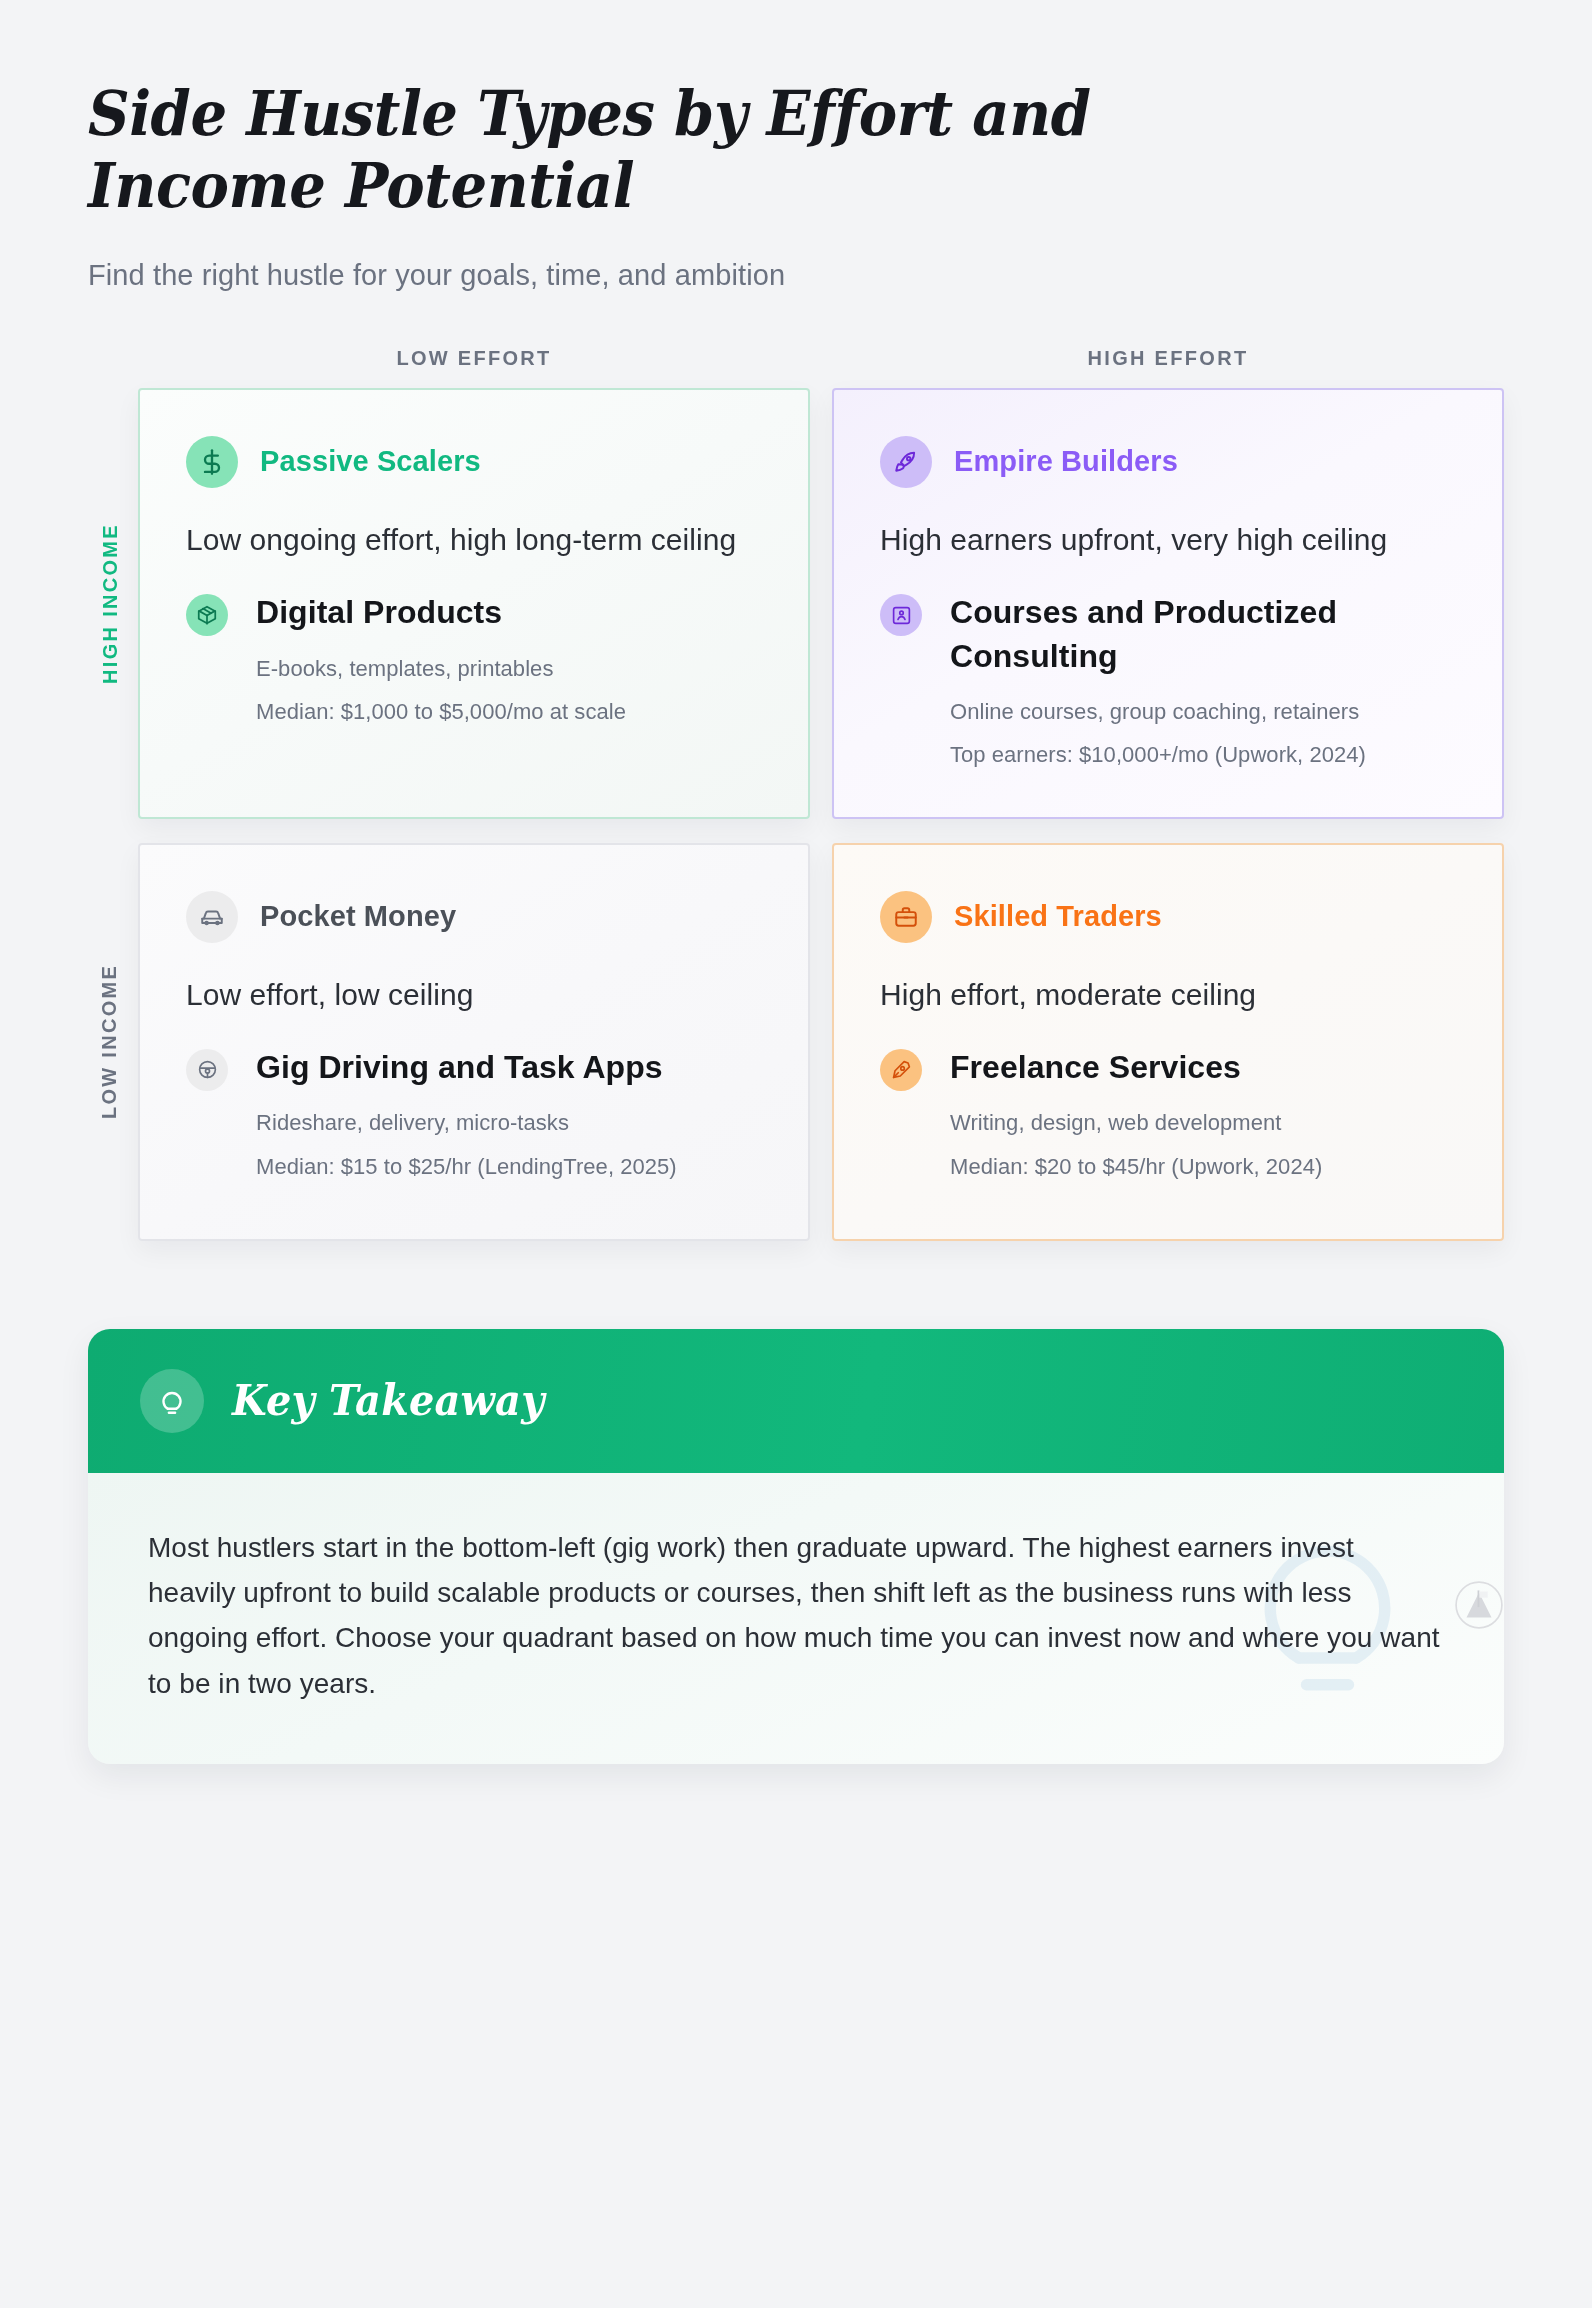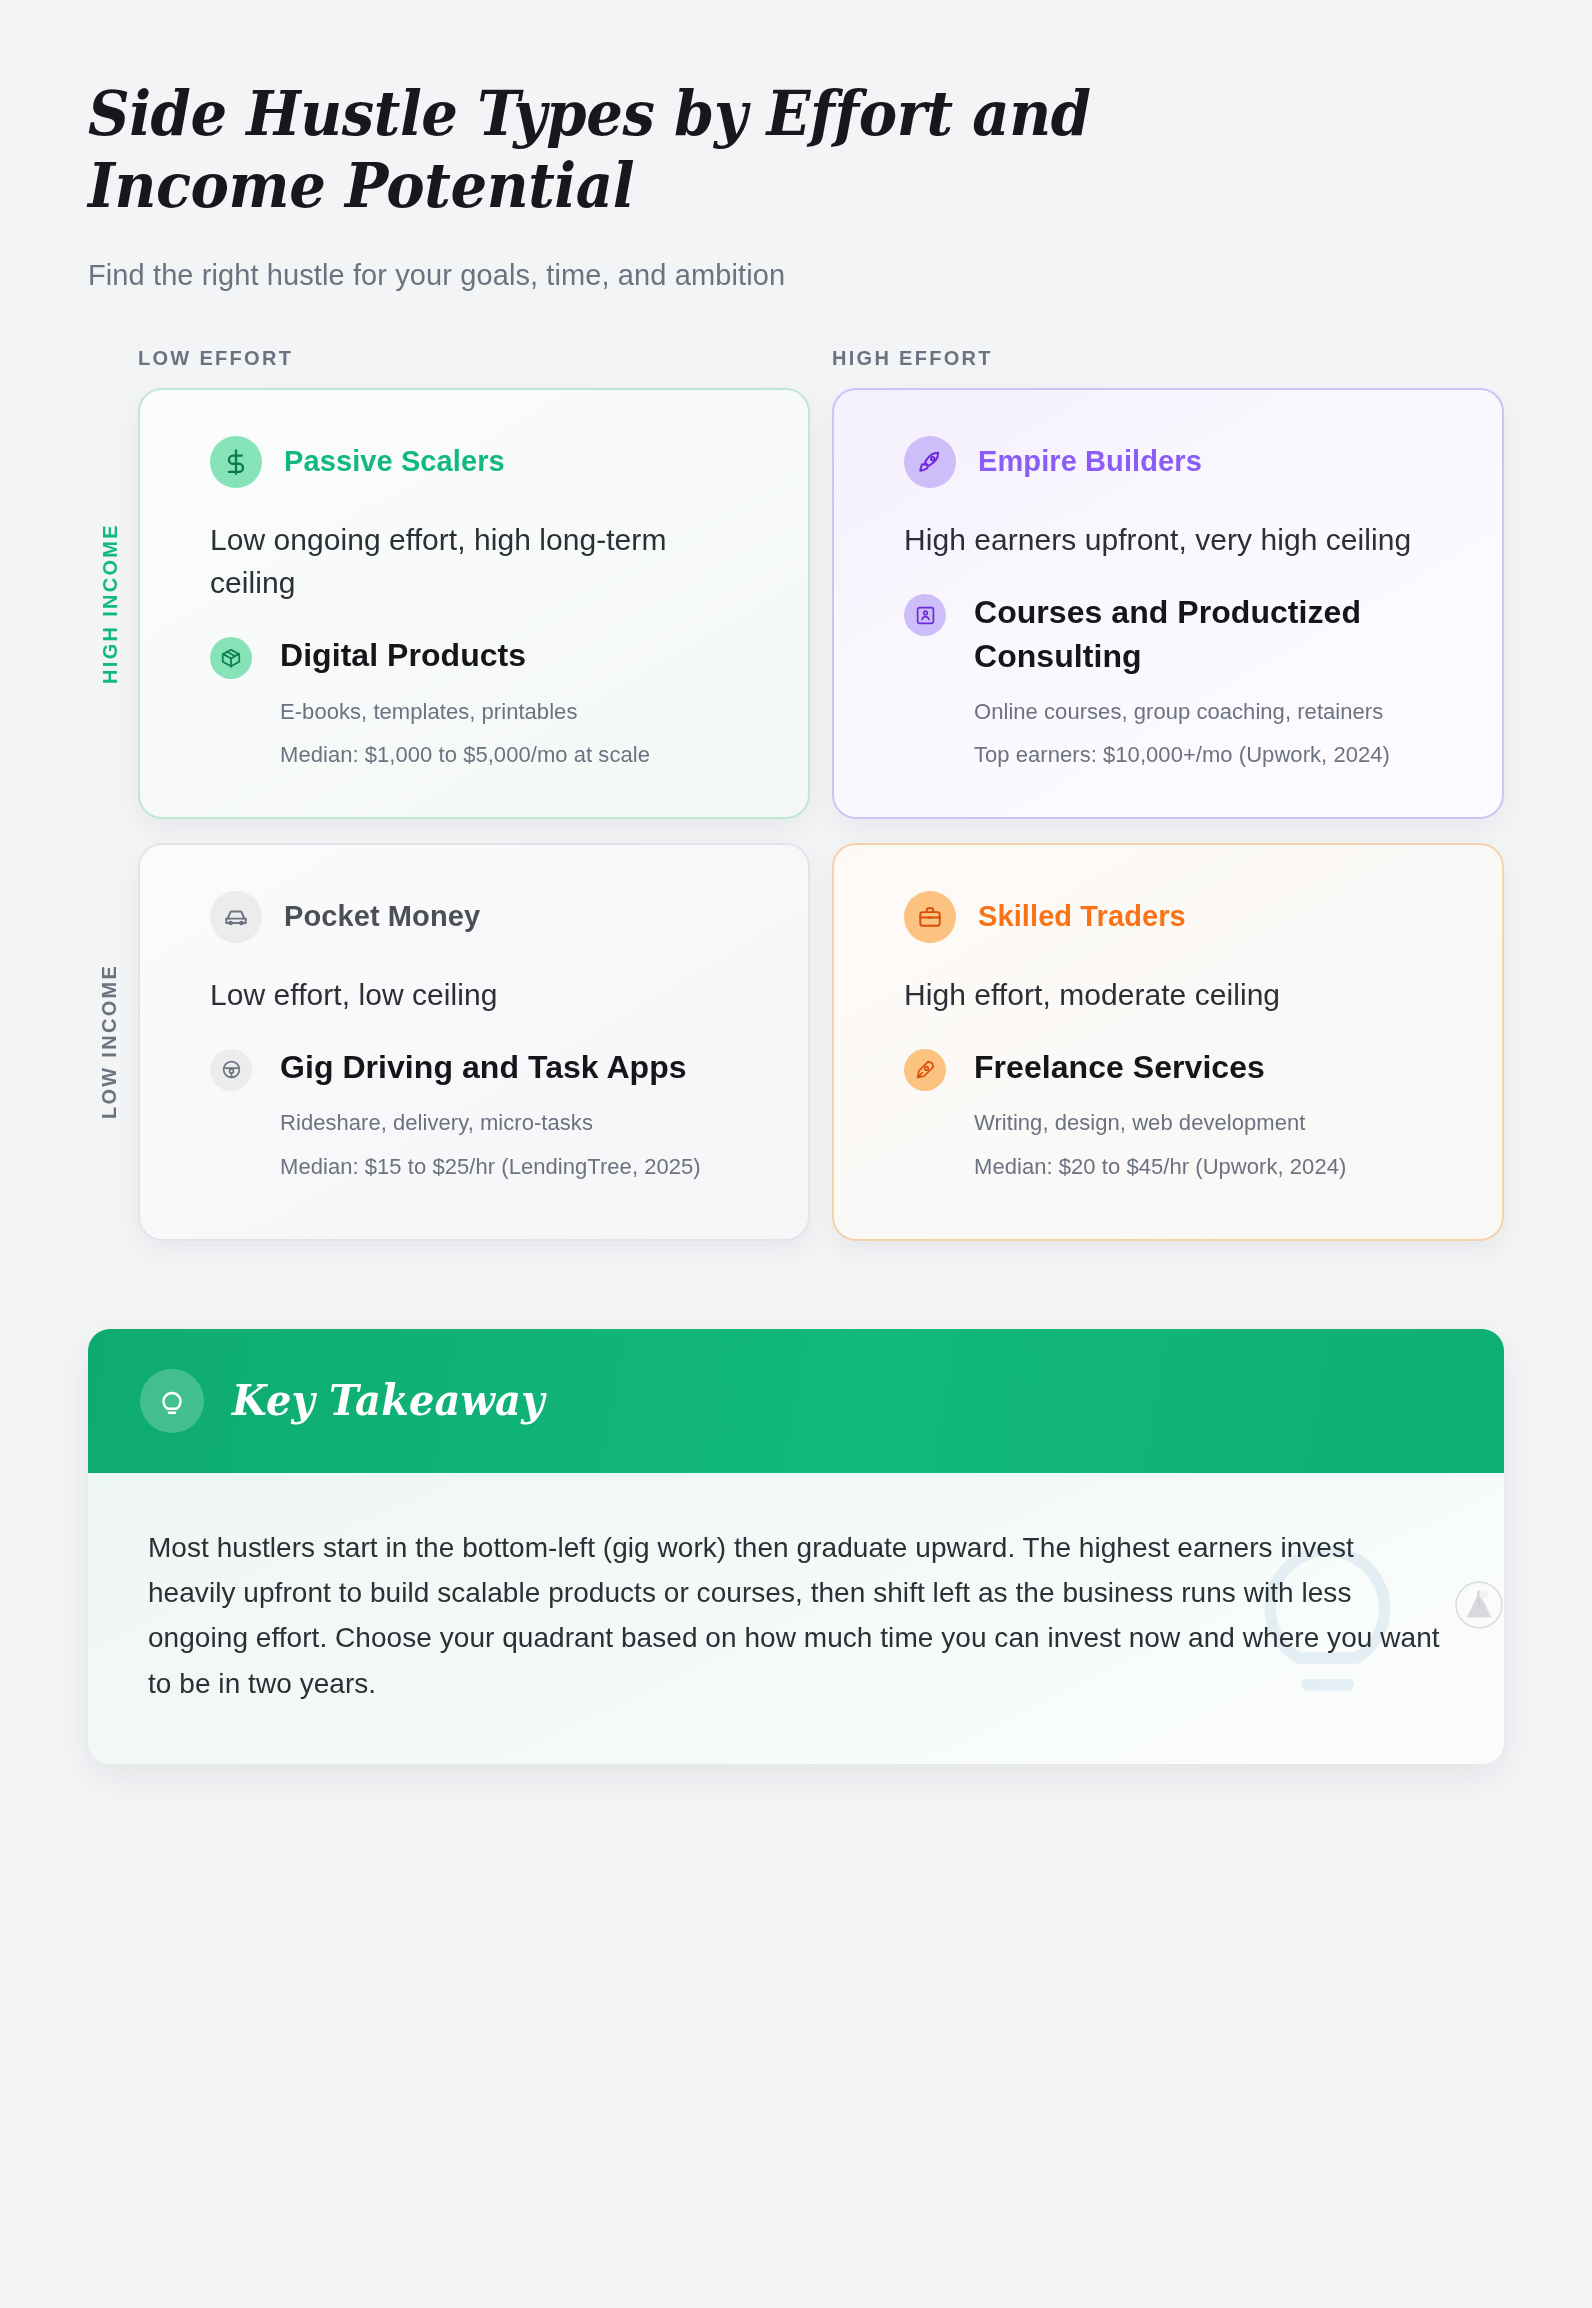--- a/index.html
+++ b/index.html
@@ -56,20 +56,21 @@
     padding-left: 50px;
   }
 
   .col-headers {
     display: flex;
     gap: 22px;
     margin-bottom: 18px;
   }
   .col-header {
     flex: 1;
+    text-align: center;
     font-size: 20px;
     font-weight: 700;
     letter-spacing: 2.3px;
     color: #6b7280;
   }
 
   .row-wrap { position: relative; }
 
   .row-label {
     position: absolute;
@@ -92,22 +93,22 @@
   .row-label.low  span { color: #6b7280; }
 
   .grid-row {
     display: flex;
     gap: 22px;
   }
 
   .quad {
     flex: 1;
     box-sizing: border-box;
-    border-radius: 24px;
-    padding: 46px 48px 46px 70px;
+    border-radius: 4px;
+    padding: 46px 48px 46px 46px;
     position: relative;
     border: 2px solid transparent;
     box-shadow: 0 10px 26px rgba(17, 24, 39, 0.05);
   }
   .quad.q-tl {
     min-height: 418px;
     background:
       linear-gradient(150deg, #fbfdfc 0%, #f7faf9 48%, #f3f7f5 100%);
     border-color: #bfe7d4;
   }

